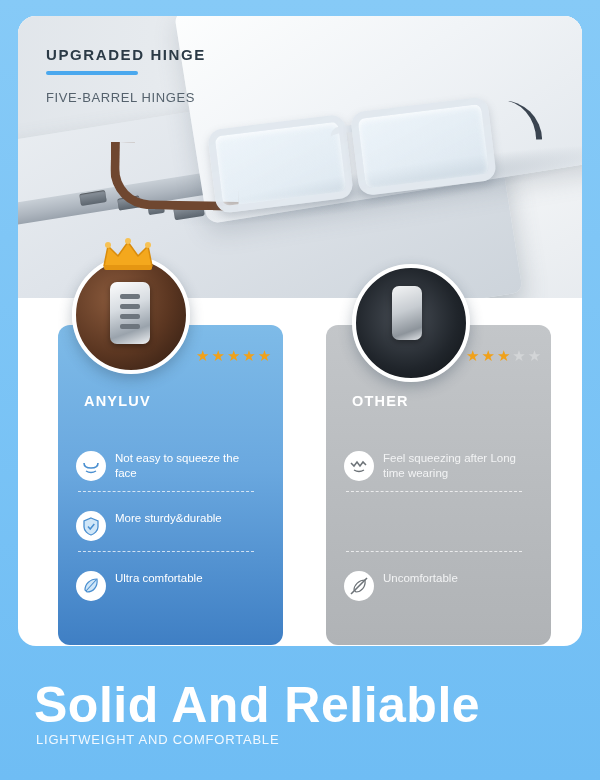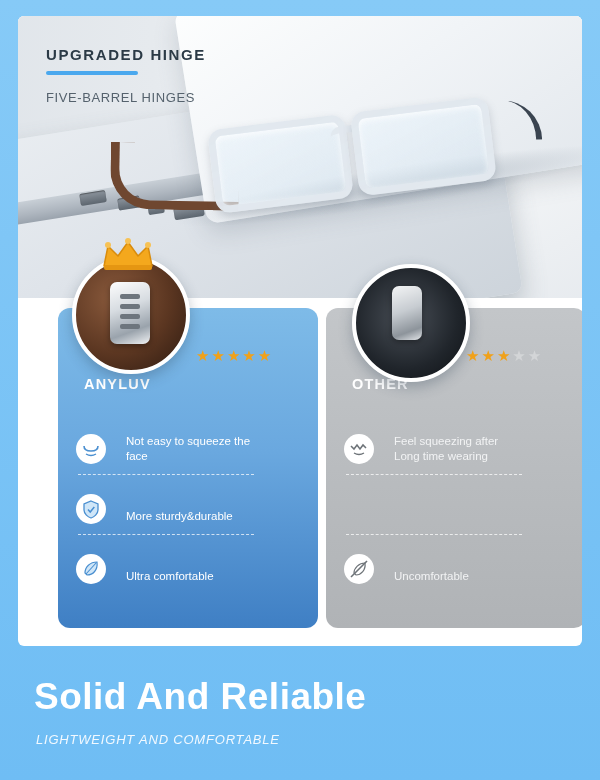--- a/index.html
+++ b/index.html
@@ -22,21 +22,21 @@
   }
 
   
   .card {
     position: absolute;
     left: 18px;
     top: 16px;
     width: 564px;
     height: 630px;
     background: #ffffff;
-    border-radius: 6px;
+    border-radius: 18px;
     overflow: hidden;
   }
 
   
   .hero {
     position: absolute;
     left: 0;
     top: 0;
     width: 564px;
     height: 282px;
@@ -182,22 +182,22 @@
     font-size: 13px;
     line-height: 18px;
     color: #55626d;
     letter-spacing: 0.6px;
     max-width: 150px;
   }
 
   
   .panel {
     position: absolute;
-    top: 292px;
-    width: 260px;
+    top: 309px;
+    width: 225px;
     height: 320px;
     border-radius: 12px;
   }
   .panel-good {
     left: 40px;
     background: linear-gradient(180deg,#7ebbe8 0%, #6aa8df 45%, #3f7fc4 100%);
   }
   .panel-other {
     left: 308px;
     background: linear-gradient(180deg,#c3c6c9 0%, #b9bcbf 50%, #b0b3b6 100%);
@@ -211,22 +211,22 @@
     font-weight: 600;
     color: #ffffff;
   }
   .panel-other .panel-title { color: #ffffff; text-align: center; }
 
   .feature {
     position: absolute;
     left: 18px;
     width: 180px;
     display: flex;
-    align-items: flex-end;
-    gap: 20px;
+    align-items: flex-start;
+    gap: 9px;
   }
   .f1 { top: 126px; }
   .f2 { top: 186px; }
   .f3 { top: 246px; }
   .bub {
     flex: 0 0 auto;
     width: 30px;
     height: 30px;
     border-radius: 50%;
     background: #ffffff;
@@ -326,34 +326,33 @@
     position: absolute;
     left: 0;
     bottom: 0;
     width: 600px;
     height: 128px;
   }
   .banner-title {
     position: absolute;
     left: 34px;
     top: 24px;
-    font-size: 37px;
+    font-size: 50px;
     font-weight: 700;
     color: #ffffff;
     letter-spacing: 0.5px;
     margin: 0;
   }
   .banner-sub {
     position: absolute;
     left: 36px;
     top: 80px;
     font-size: 13px;
     letter-spacing: 0.8px;
     color: #f2f9ff;
-    font-style: italic;
   }
 </style>
 </head>
 <body>
 
 <div class="page">
 
   <div class="card">
 
     <div class="hero">

